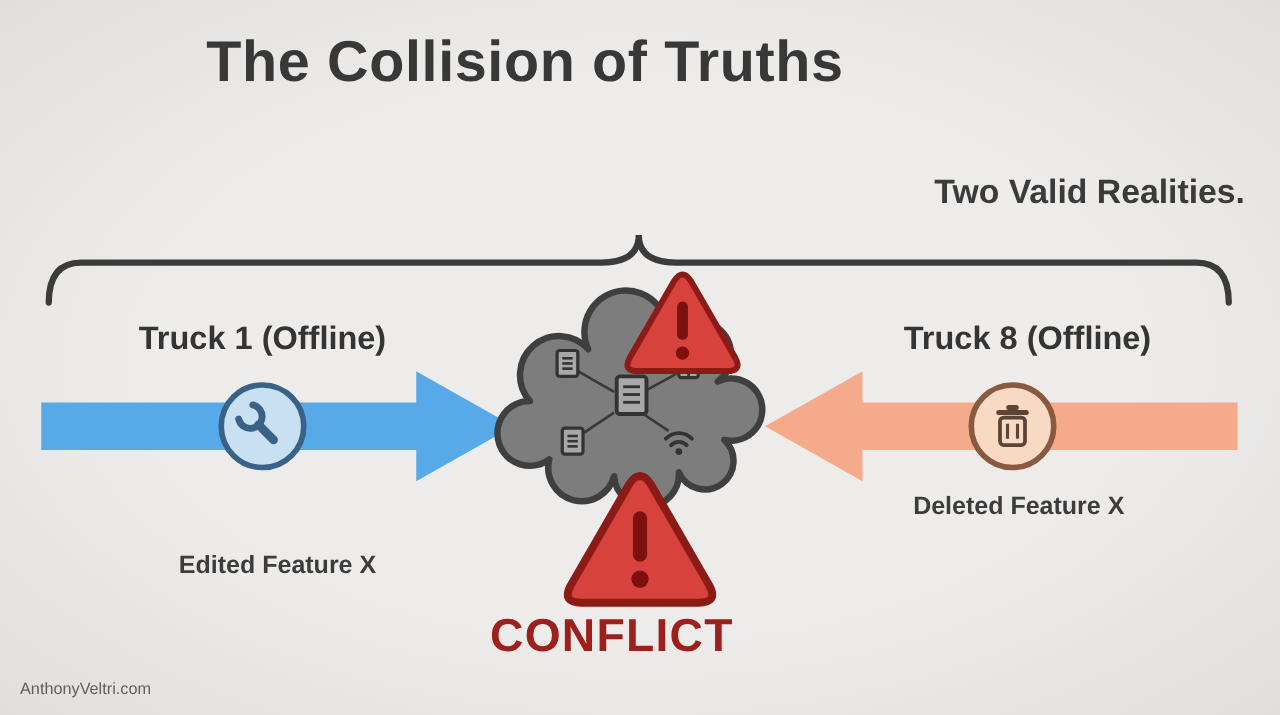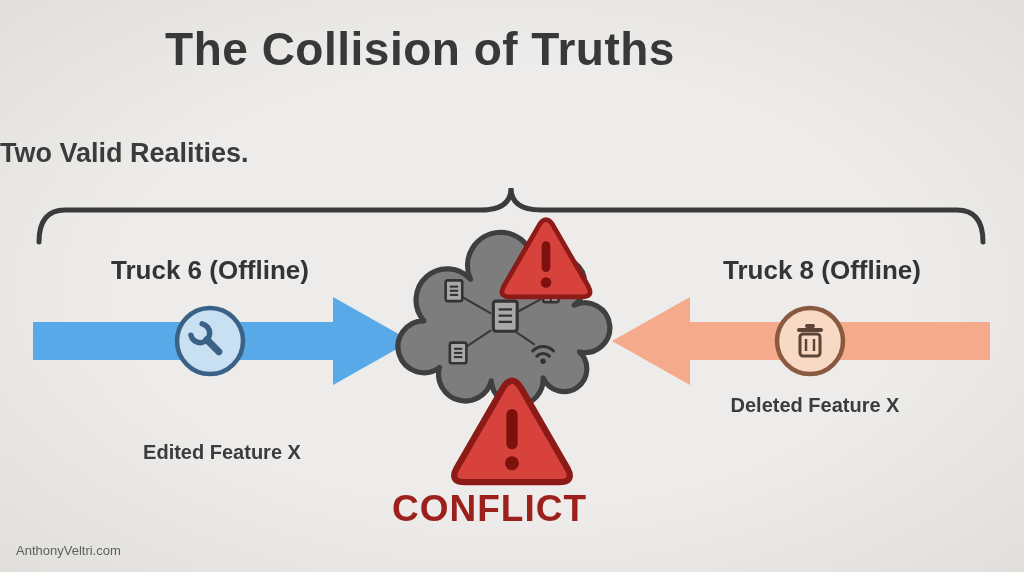--- a/index.html
+++ b/index.html
@@ -7,21 +7,21 @@
     width:1024px;height:572px;position:relative;overflow:hidden;
     font-family:"Liberation Sans",sans-serif;
     background:radial-gradient(ellipse at center,#edecea 55%,#e1dfdc 100%);
   }
   .abs{position:absolute;}
   .title{
     left:0;top:22px;width:840px;text-align:center;
     font-size:46px;font-weight:bold;color:#383838;letter-spacing:.5px;
   }
   .subtitle{
-    left:0;top:138px;width:996px;text-align:left;
+    left:0;top:138px;width:996px;text-align:right;
     font-size:27px;font-weight:bold;color:#3b3b3b;
   }
   .truck-label{
     top:255px;width:360px;text-align:center;
     font-size:26px;font-weight:bold;color:#343434;
   }
   .truck-label.l{left:30px;}
   .truck-label.r{left:642px;}
   .caption{
     top:394px;width:300px;text-align:center;
@@ -41,21 +41,21 @@
 </head>
 <body>
 
 <div class="abs title">The Collision of Truths</div>
 <div class="abs subtitle">Two Valid Realities.</div>
 
 <svg class="abs" style="left:35px;top:184px;" width="952" height="62" viewBox="0 0 952 62">
   <path d="M 4,58 Q 4,26 30,26 L 446,26 Q 476,26 476,4 Q 476,26 506,26 L 922,26 Q 948,26 948,58" fill="none" stroke="#3b3b3b" stroke-width="5" stroke-linecap="round"></path>
 </svg>
 
-<div class="abs truck-label l">Truck 6 (Offline)</div>
+<div class="abs truck-label l">Truck 1 (Offline)</div>
 <div class="abs truck-label r">Truck 8 (Offline)</div>
 
 <svg class="abs" style="left:33px;top:293px;" width="380" height="96" viewBox="0 0 380 96">
   <polygon points="0,29 300,29 300,4 378,48 300,92 300,67 0,67" fill="#57a9e8"></polygon>
 </svg>
 
 <svg class="abs" style="left:610px;top:293px;" width="380" height="96" viewBox="0 0 380 96">
   <polygon points="380,29 80,29 80,4 2,48 80,92 80,67 380,67" fill="#f5ab8b"></polygon>
 </svg>
 

